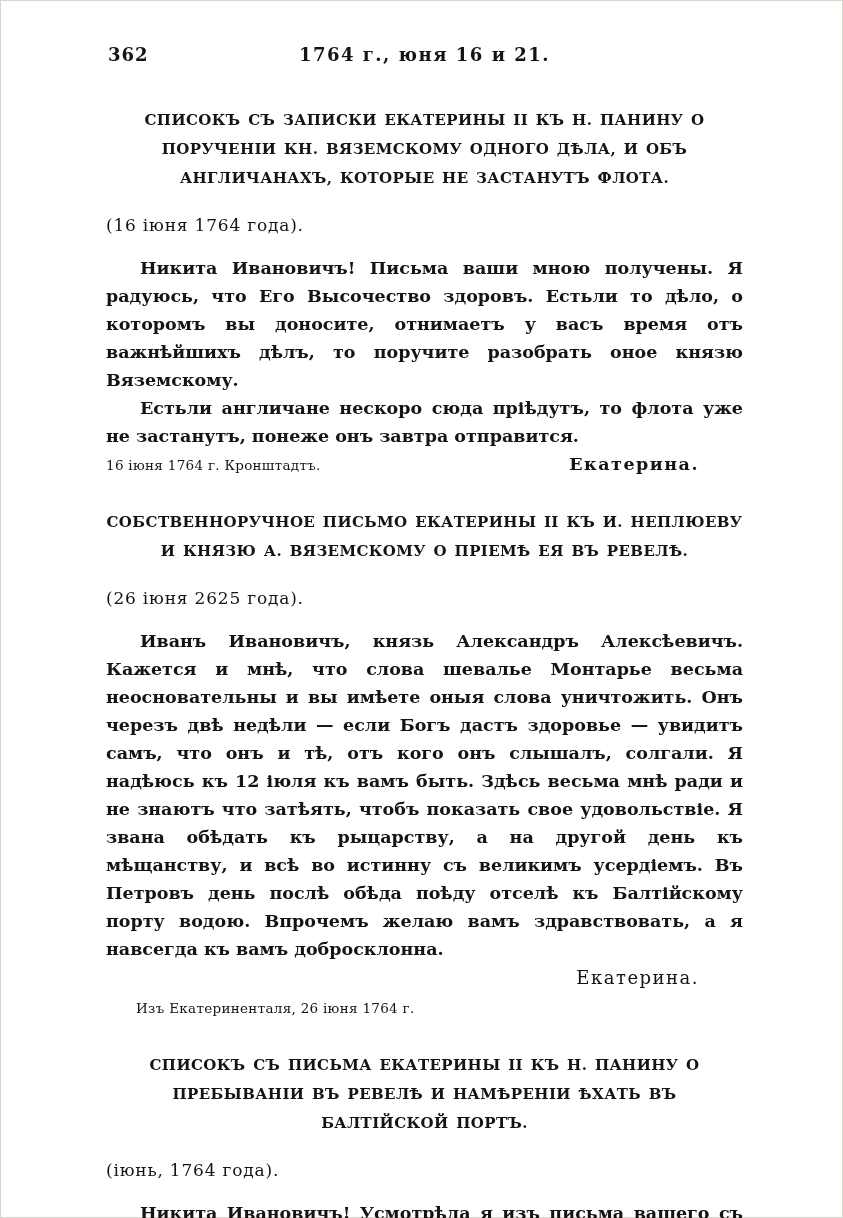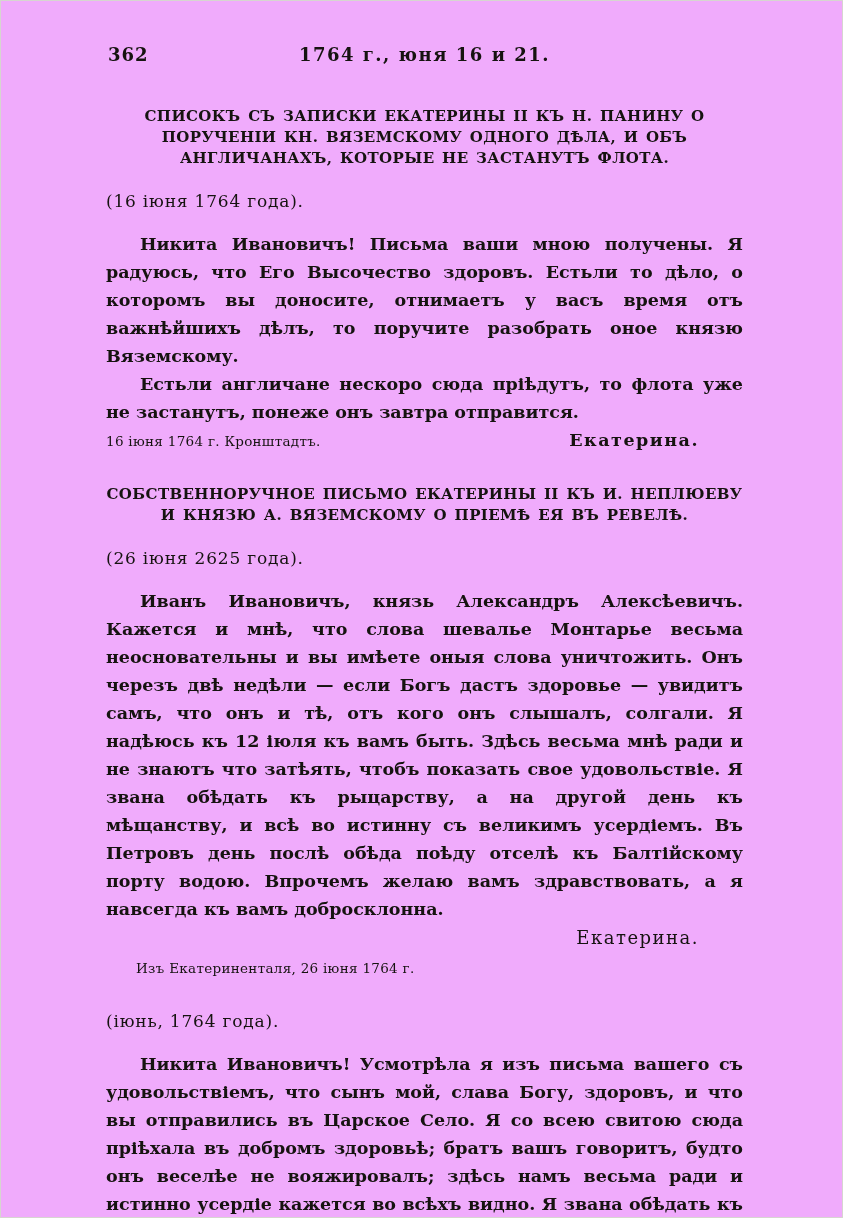--- a/index.html
+++ b/index.html
@@ -6,21 +6,21 @@
     margin: 0;
     padding: 0;
     background: #e9e9e9;
   }
   .page {
     position: relative;
     width: 843px;
     height: 1218px;
     margin: 0 auto;
     box-sizing: border-box;
-    background: #f0abfc;
+    background: #ffffff;
     color: #161310;
     font-family: "DejaVu Serif", "Liberation Serif", serif;
     padding: 44px 100px 30px 106px;
     overflow: hidden;
     box-shadow: inset 0 0 0 1px #d7d5d0;
   }
   .running-head {
     position: relative;
     text-align: center;
     font-weight: bold;
@@ -33,21 +33,21 @@
     left: 2px;
     top: 0;
     letter-spacing: 1px;
   }
   section.letter { margin-top: 34px; }
   section.letter.first { margin-top: 40px; }
   h2.heading {
     margin: 0 auto 22px auto;
     text-align: center;
     font-size: 15px;
-    line-height: 21px;
+    line-height: 29px;
     font-weight: bold;
     letter-spacing: 0.4px;
     word-spacing: 2px;
   }
   .date {
     text-align: left;
     font-size: 17px;
     line-height: 21px;
     letter-spacing: 0.8px;
     margin: 0 0 18px 0;
@@ -101,17 +101,18 @@
 
   <section class="letter">
     <h2 class="heading">СОБСТВЕННОРУЧНОЕ ПИСЬМО ЕКАТЕРИНЫ II КЪ И. НЕПЛЮЕВУ И КНЯЗЮ А. ВЯЗЕМСКОМУ О ПРІЕМѢ ЕЯ ВЪ РЕВЕЛѢ.</h2>
     <div class="date">(26 іюня 2625 года).</div>
     <p class="body-para">Иванъ Ивановичъ, князь Александръ Алексѣевичъ. Кажется и мнѣ, что слова шевалье Монтарье весьма неосновательны и вы имѣете оныя слова уничтожить. Онъ черезъ двѣ недѣли — если Богъ дастъ здоровье — увидитъ самъ, что онъ и тѣ, отъ кого онъ слышалъ, солгали. Я надѣюсь къ 12 іюля къ вамъ быть. Здѣсь весьма мнѣ ради и не знаютъ что затѣять, чтобъ показать свое удовольствіе. Я звана обѣдать къ рыцарству, а на другой день къ мѣщанству, и всѣ во истинну съ великимъ усердіемъ. Въ Петровъ день послѣ обѣда поѣду отселѣ къ Балтійскому порту водою. Впрочемъ желаю вамъ здравствовать, а я навсегда къ вамъ добросклонна.</p>
     <div class="sig-block">Екатерина.</div>
     <div class="dateline indent">Изъ Екатериненталя, 26 іюня 1764 г.</div>
   </section>
 
   <section class="letter">
+    <h2 class="heading">СПИСОКЪ СЪ ПИСЬМА ЕКАТЕРИНЫ II КЪ Н. ПАНИНУ О ПРЕБЫВАНІИ ВЪ РЕВЕЛѢ И НАМѢРЕНІИ ѢХАТЬ ВЪ БАЛТІЙСКОЙ ПОРТЪ.</h2>
     <div class="date">(іюнь, 1764 года).</div>
     <p class="body-para">Никита Ивановичъ! Усмотрѣла я изъ письма вашего съ удовольствіемъ, что сынъ мой, слава Богу, здоровъ, и что вы отправились въ Царское Село. Я со всею свитою сюда пріѣхала въ добромъ здоровьѣ; братъ вашъ говоритъ, будто онъ веселѣе не вояжировалъ; здѣсь намъ весьма ради и истинно усердіе кажется во всѣхъ видно. Я звана обѣдать къ рыцарству, къ мѣ-</p>
   </section>
 
 </div>
 
 </body></html>

